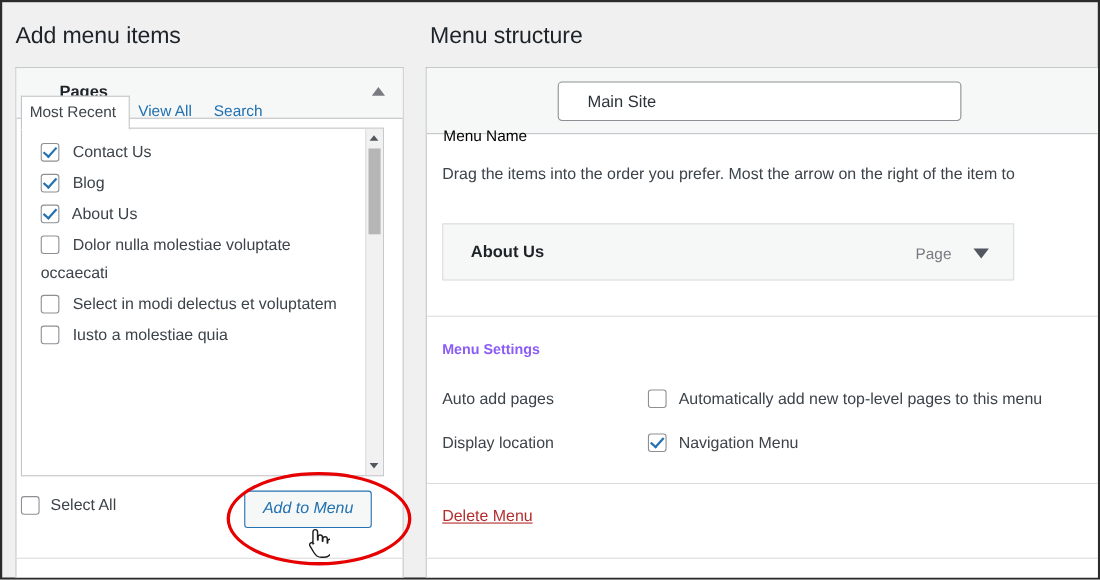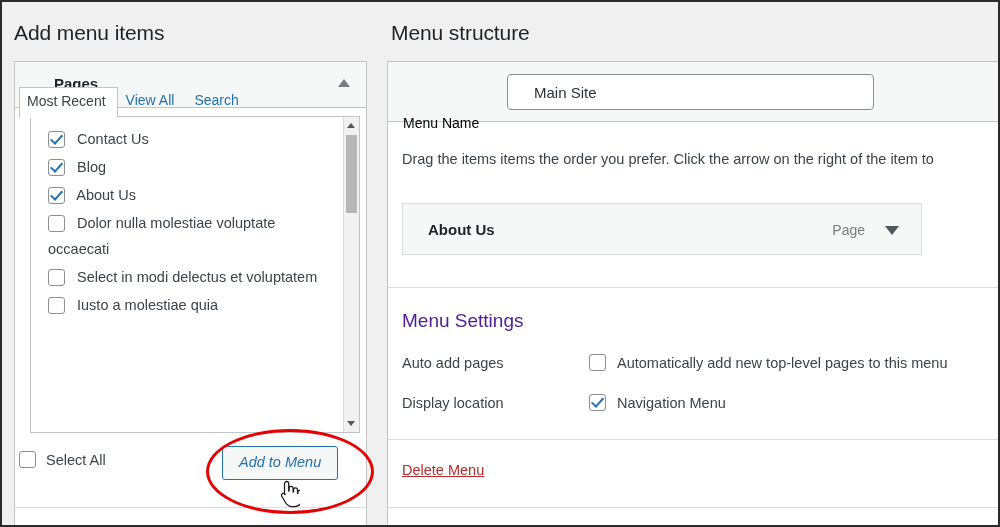--- a/index.html
+++ b/index.html
@@ -128,21 +128,20 @@
   #list-box {
     position: absolute;
     left: 17px;
     top: 114px;
     width: 330px;
     height: 317px;
     border: 1px solid #c3c4c7;
     box-sizing: border-box;
     background: #ffffff;
     overflow: hidden;
-    margin-left: 11px;
   }
   #list-inner {
     position: absolute;
     left: 0;
     top: 0;
     width: 312px;
     padding: 8px 0 0 0;
   }
   .page-item {
     display: block;
@@ -374,23 +373,23 @@
     left: 386px;
     top: 285px;
     width: 640px;
     height: 1px;
     background: #dcdcde;
   }
   #menu-settings-title {
     position: absolute;
     left: 400px;
     top: 308px;
-    font-size: 19px;
-    font-weight: normal;
-    color: #4c1d95;
+    font-size: 13px;
+    font-weight: bold;
+    color: #8b5cf6;
   }
   .settings-row {
     position: absolute;
     left: 400px;
     display: flex;
     align-items: center;
     font-size: 14.5px;
     color: #3c434a;
     white-space: nowrap;
   }
@@ -505,21 +504,21 @@
 
   <div class="section-heading" id="heading-structure">Menu structure</div>
 
   <div class="panel" id="structure-panel">
     <div id="menu-name-row">
       <div id="menu-name-label">Menu Name</div>
       <input id="menu-name-input" type="text" value="Main Site" style="">
     </div>
   </div>
 
-  <div id="drag-instruction">Drag the items items the order you prefer. Click the arrow on the right of the item to</div>
+  <div id="drag-instruction">Drag the items into the order you prefer. Most the arrow on the right of the item to</div>
 
   <div id="menu-item-about">
     <div class="title">About Us</div>
     <div class="type">Page</div>
     <div class="expand">
       <div class="caret-down"></div>
     </div>
   </div>
 
   <div id="settings-divider"></div>

